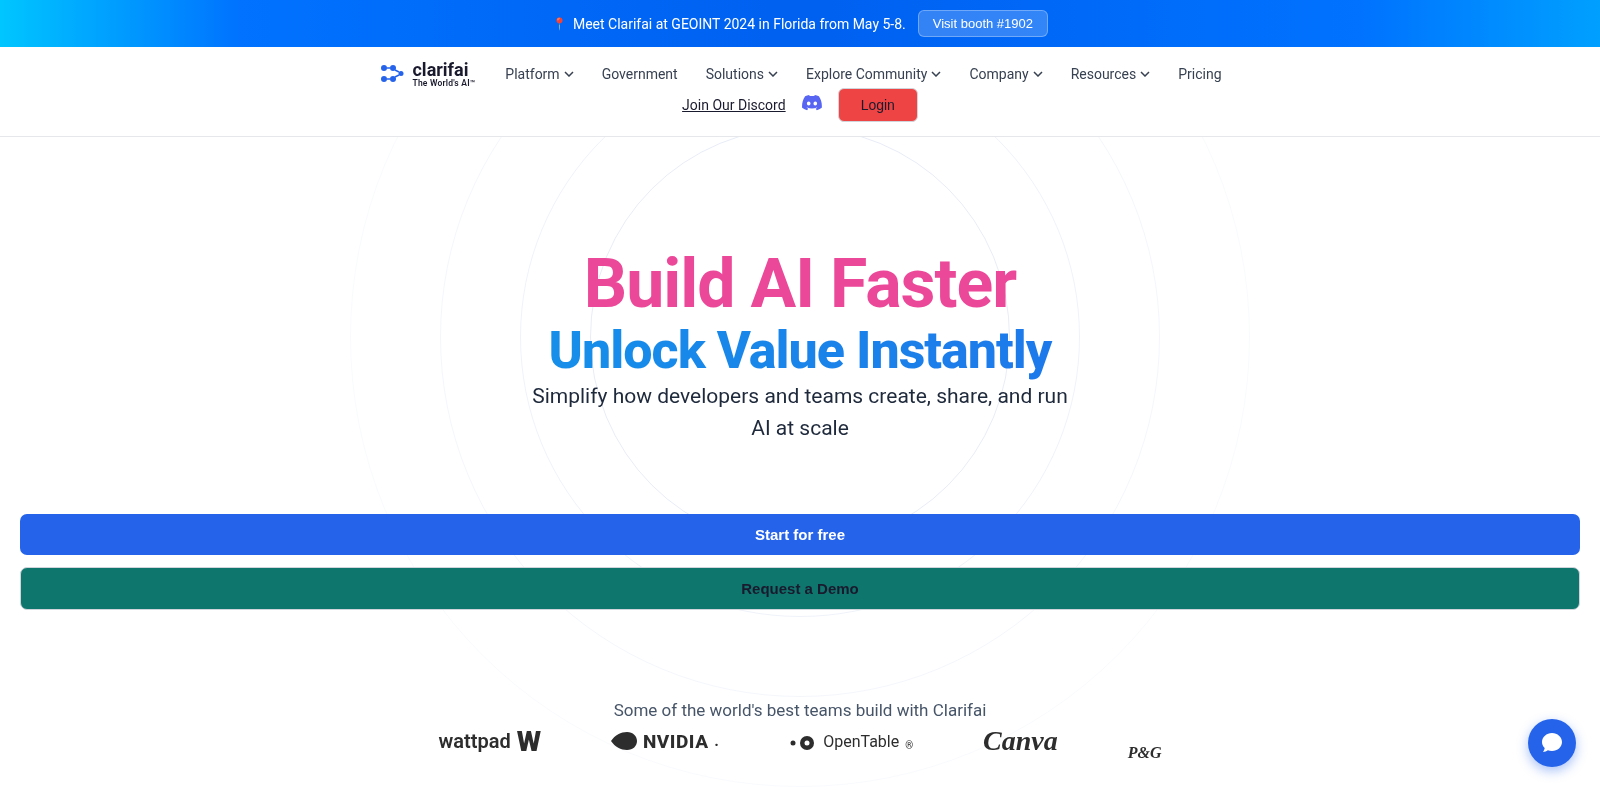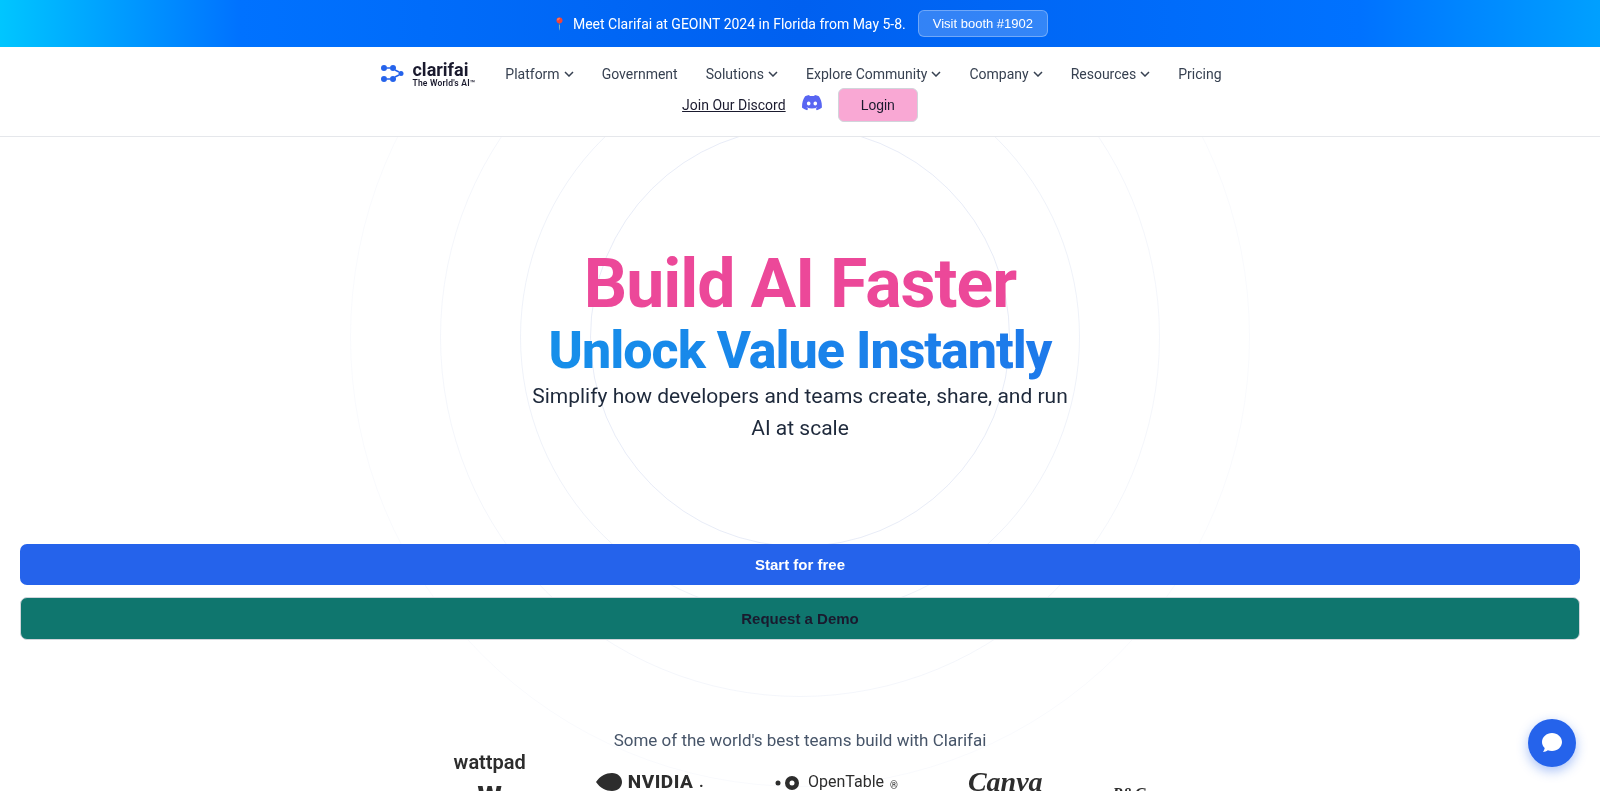--- a/index.html
+++ b/index.html
@@ -132,21 +132,21 @@
       text-decoration: underline;
       cursor: pointer;
     }
     
     .discord-icon {
       color: #5865F2;
       font-size: 18px;
     }
     
     .login-btn {
-      background: #f9a8d4;
+      background: #ef4444;
       border: 1px solid #d1d5db;
       color: #1a1a2e;
       padding: 8px 22px;
       border-radius: 6px;
       font-size: 14px;
       font-weight: 500;
       cursor: pointer;
     }
     
     
@@ -204,21 +204,21 @@
       -webkit-text-fill-color: transparent;
       letter-spacing: -1px;
       line-height: 1.15;
     }
     
     .hero-subtitle {
       font-size: 21px;
       color: #1e293b;
       line-height: 1.5;
       max-width: 560px;
-      margin: 0 auto 100px;
+      margin: 0 auto 70px;
     }
     
     .hero-ctas {
       display: flex;
       justify-content: center;
       gap: 12px;
       margin-bottom: 90px;
       flex-direction: column;
     }
     
@@ -258,21 +258,21 @@
     }
     
     .brand-logo {
       color: #2d2d2d;
       font-weight: 700;
       display: flex;
       align-items: center;
       gap: 6px;
     }
     
-    .wattpad-logo { font-size: 20px; font-weight: 600; flex-direction: column; }
+    .wattpad-logo { font-size: 20px; font-weight: 600; }
     .wattpad-w { font-size: 28px; font-weight: 900; }
     .nvidia-logo { font-size: 19px; font-weight: 800; letter-spacing: 0.5px; }
     .opentable-logo { font-size: 16px; font-weight: 400; align-items: flex-end; }
     .canva-logo { font-size: 28px; font-style: italic; font-family: Georgia, serif; font-weight: 600; }
     .pg-logo { font-size: 16px; font-style: italic; font-family: Georgia, serif; font-weight: 700; margin-top: 24px; }
     
     
     .report-card {
       background: linear-gradient(135deg, #2a3f66 0%, #1e2d4a 100%);
       border-radius: 16px;

